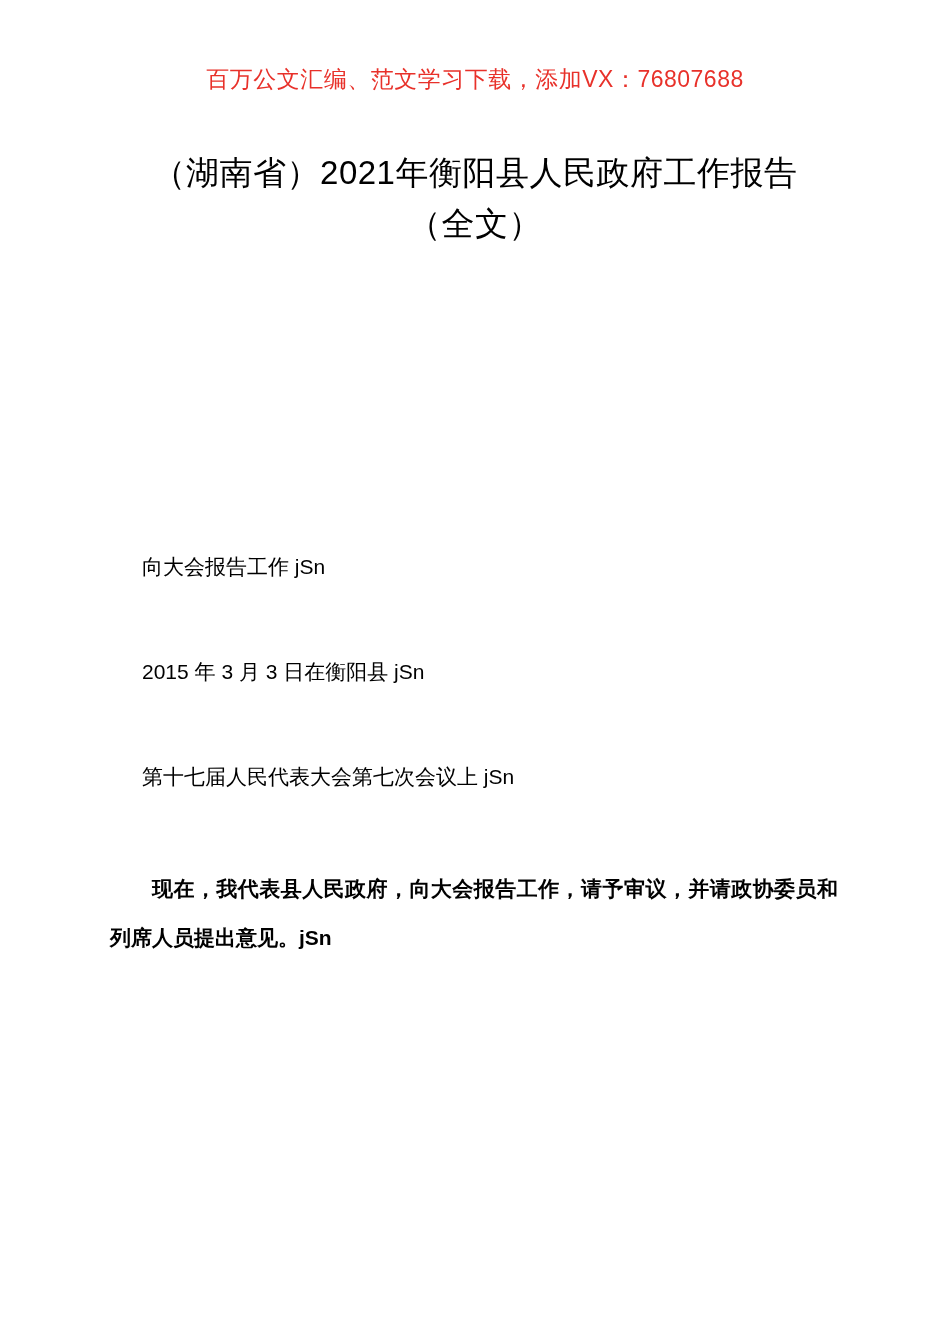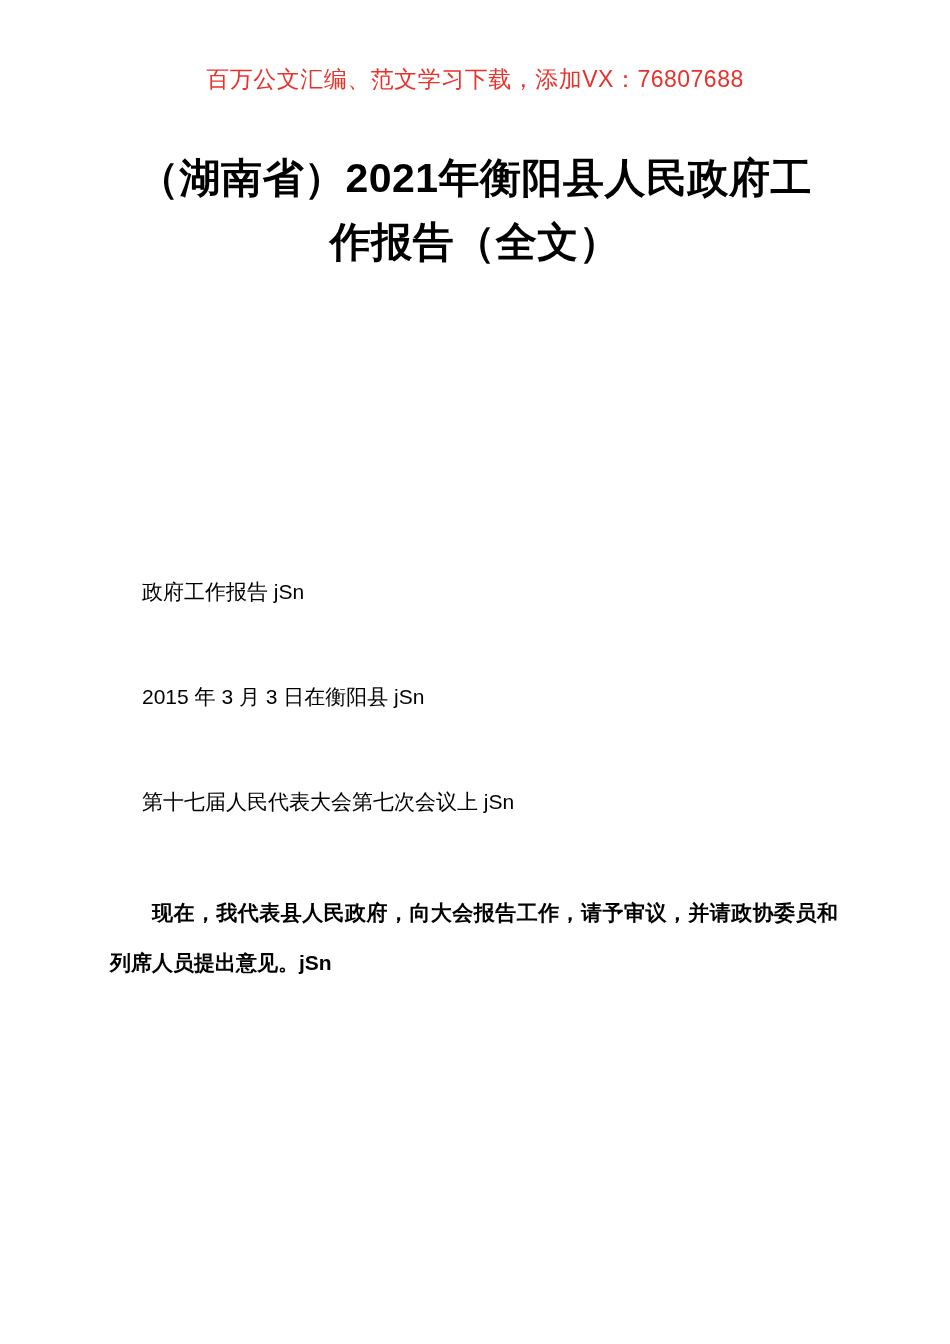--- a/index.html
+++ b/index.html
@@ -26,22 +26,22 @@
     text-align: center;
     color: #e8312a;
     font-size: 23px;
     letter-spacing: 0.5px;
     font-family: "Liberation Sans", "DejaVu Sans", sans-serif;
     white-space: nowrap;
   }
   .doc-title {
     margin-top: 52px;
     text-align: center;
-    font-size: 41px;
-    font-weight: bold;
+    font-size: 33px;
+    font-weight: normal;
     line-height: 1.55;
     letter-spacing: 0.5px;
     padding: 0 12px;
   }
   .body-block {
     margin-top: 300px;
   }
   .para {
     font-size: 21px;
     line-height: 1.75;
@@ -61,19 +61,19 @@
 </head>
 <body>
 
 <div class="page">
 
   <div class="watermark">百万公文汇编、范文学习下载，添加VX：76807688</div>
 
   <h1 class="doc-title">（湖南省）2021年衡阳县人民政府工作报告（全文）</h1>
 
   <div class="body-block">
-    <p class="para">政府工作报告 jSn</p>
+    <p class="para">向大会报告工作 jSn</p>
     <p class="para">2015 年 3 月 3 日在衡阳县 jSn</p>
     <p class="para">第十七届人民代表大会第七次会议上 jSn</p>
     <p class="para last">现在，我代表县人民政府，向大会报告工作，请予审议，并请政协委员和列席人员提出意见。jSn</p>
   </div>
 
 </div>
 
 </body></html>

